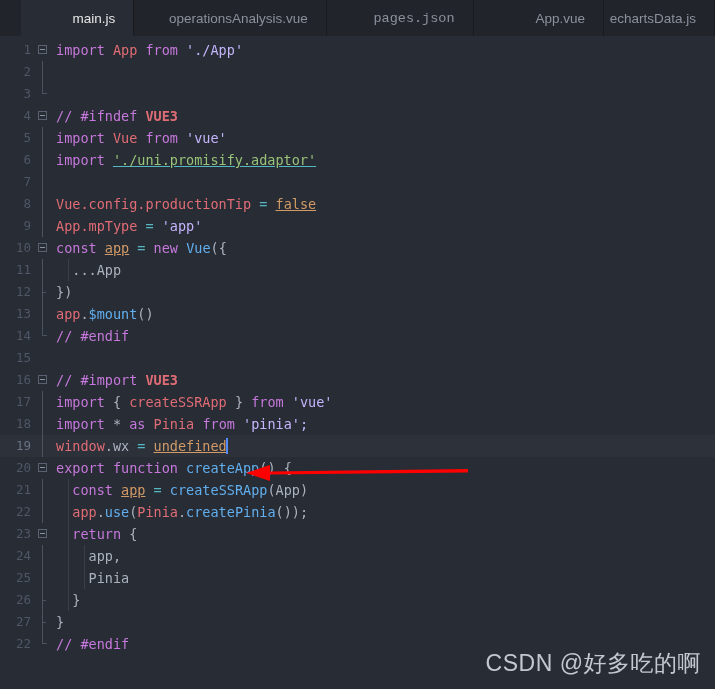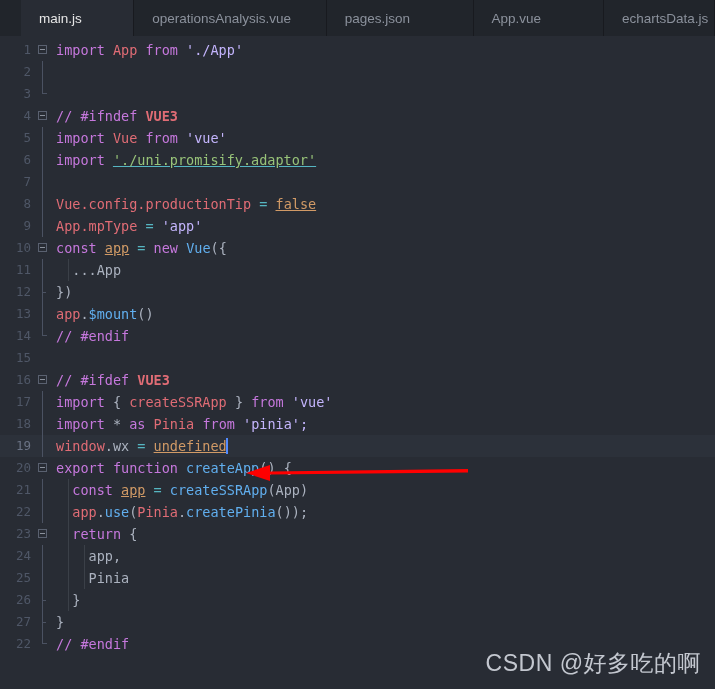--- a/index.html
+++ b/index.html
@@ -35,38 +35,38 @@
     position: relative;
     z-index: 5;
   }
   .tabbar-pad {
     width: 22px;
     background: #21252b;
   }
   .tab {
     display: flex;
     align-items: center;
-    justify-content: flex-start;
+    justify-content: flex-end;
     font-family: "Liberation Sans", sans-serif;
     font-size: 13.5px;
     color: #8b919c;
     background: #21252b;
     border-right: 1px solid #181a1f;
     padding: 0 18px;
     white-space: nowrap;
     box-sizing: border-box;
   }
   .tab.active {
     background: #282c34;
     color: #e6e6e6;
     border-right: 1px solid #181a1f;
   }
   .tab-0 { width: 117px; }
   .tab-1 { width: 200px; }
-  .tab-2 { width: 152px; }
+  .tab-2 { width: 152px; font-family: Liberation Mono, monospace; }
   .tab-3 { width: 135px; }
   .tab-4 { width: 111px; }
   .tabbar-fill {
     flex: 1;
     background: #21252b;
   }
 
   
   .editor {
     position: relative;
@@ -369,21 +369,21 @@
         <div class="gutter">15</div>
         <div class="fold"></div>
         <div class="code"></div>
       </div>
 
       <div class="row">
         <div class="gutter">16</div>
         <div class="fold">
             <div class="fold-box"></div>
           </div>
-        <div class="code"><span class="cmt">// #ifdef</span> <span class="bold">VUE3</span></div>
+        <div class="code"><span class="cmt">// #import</span> <span class="bold">VUE3</span></div>
       </div>
 
       <div class="row">
         <div class="gutter">17</div>
         <div class="fold">
             <div class="fold-line"></div>
           </div>
         <div class="code"><span class="kw">import</span> <span class="pln">{</span> <span class="var">createSSRApp</span> <span class="pln">}</span> <span class="kw">from</span> <span class="str">'vue'</span></div>
       </div>
 

